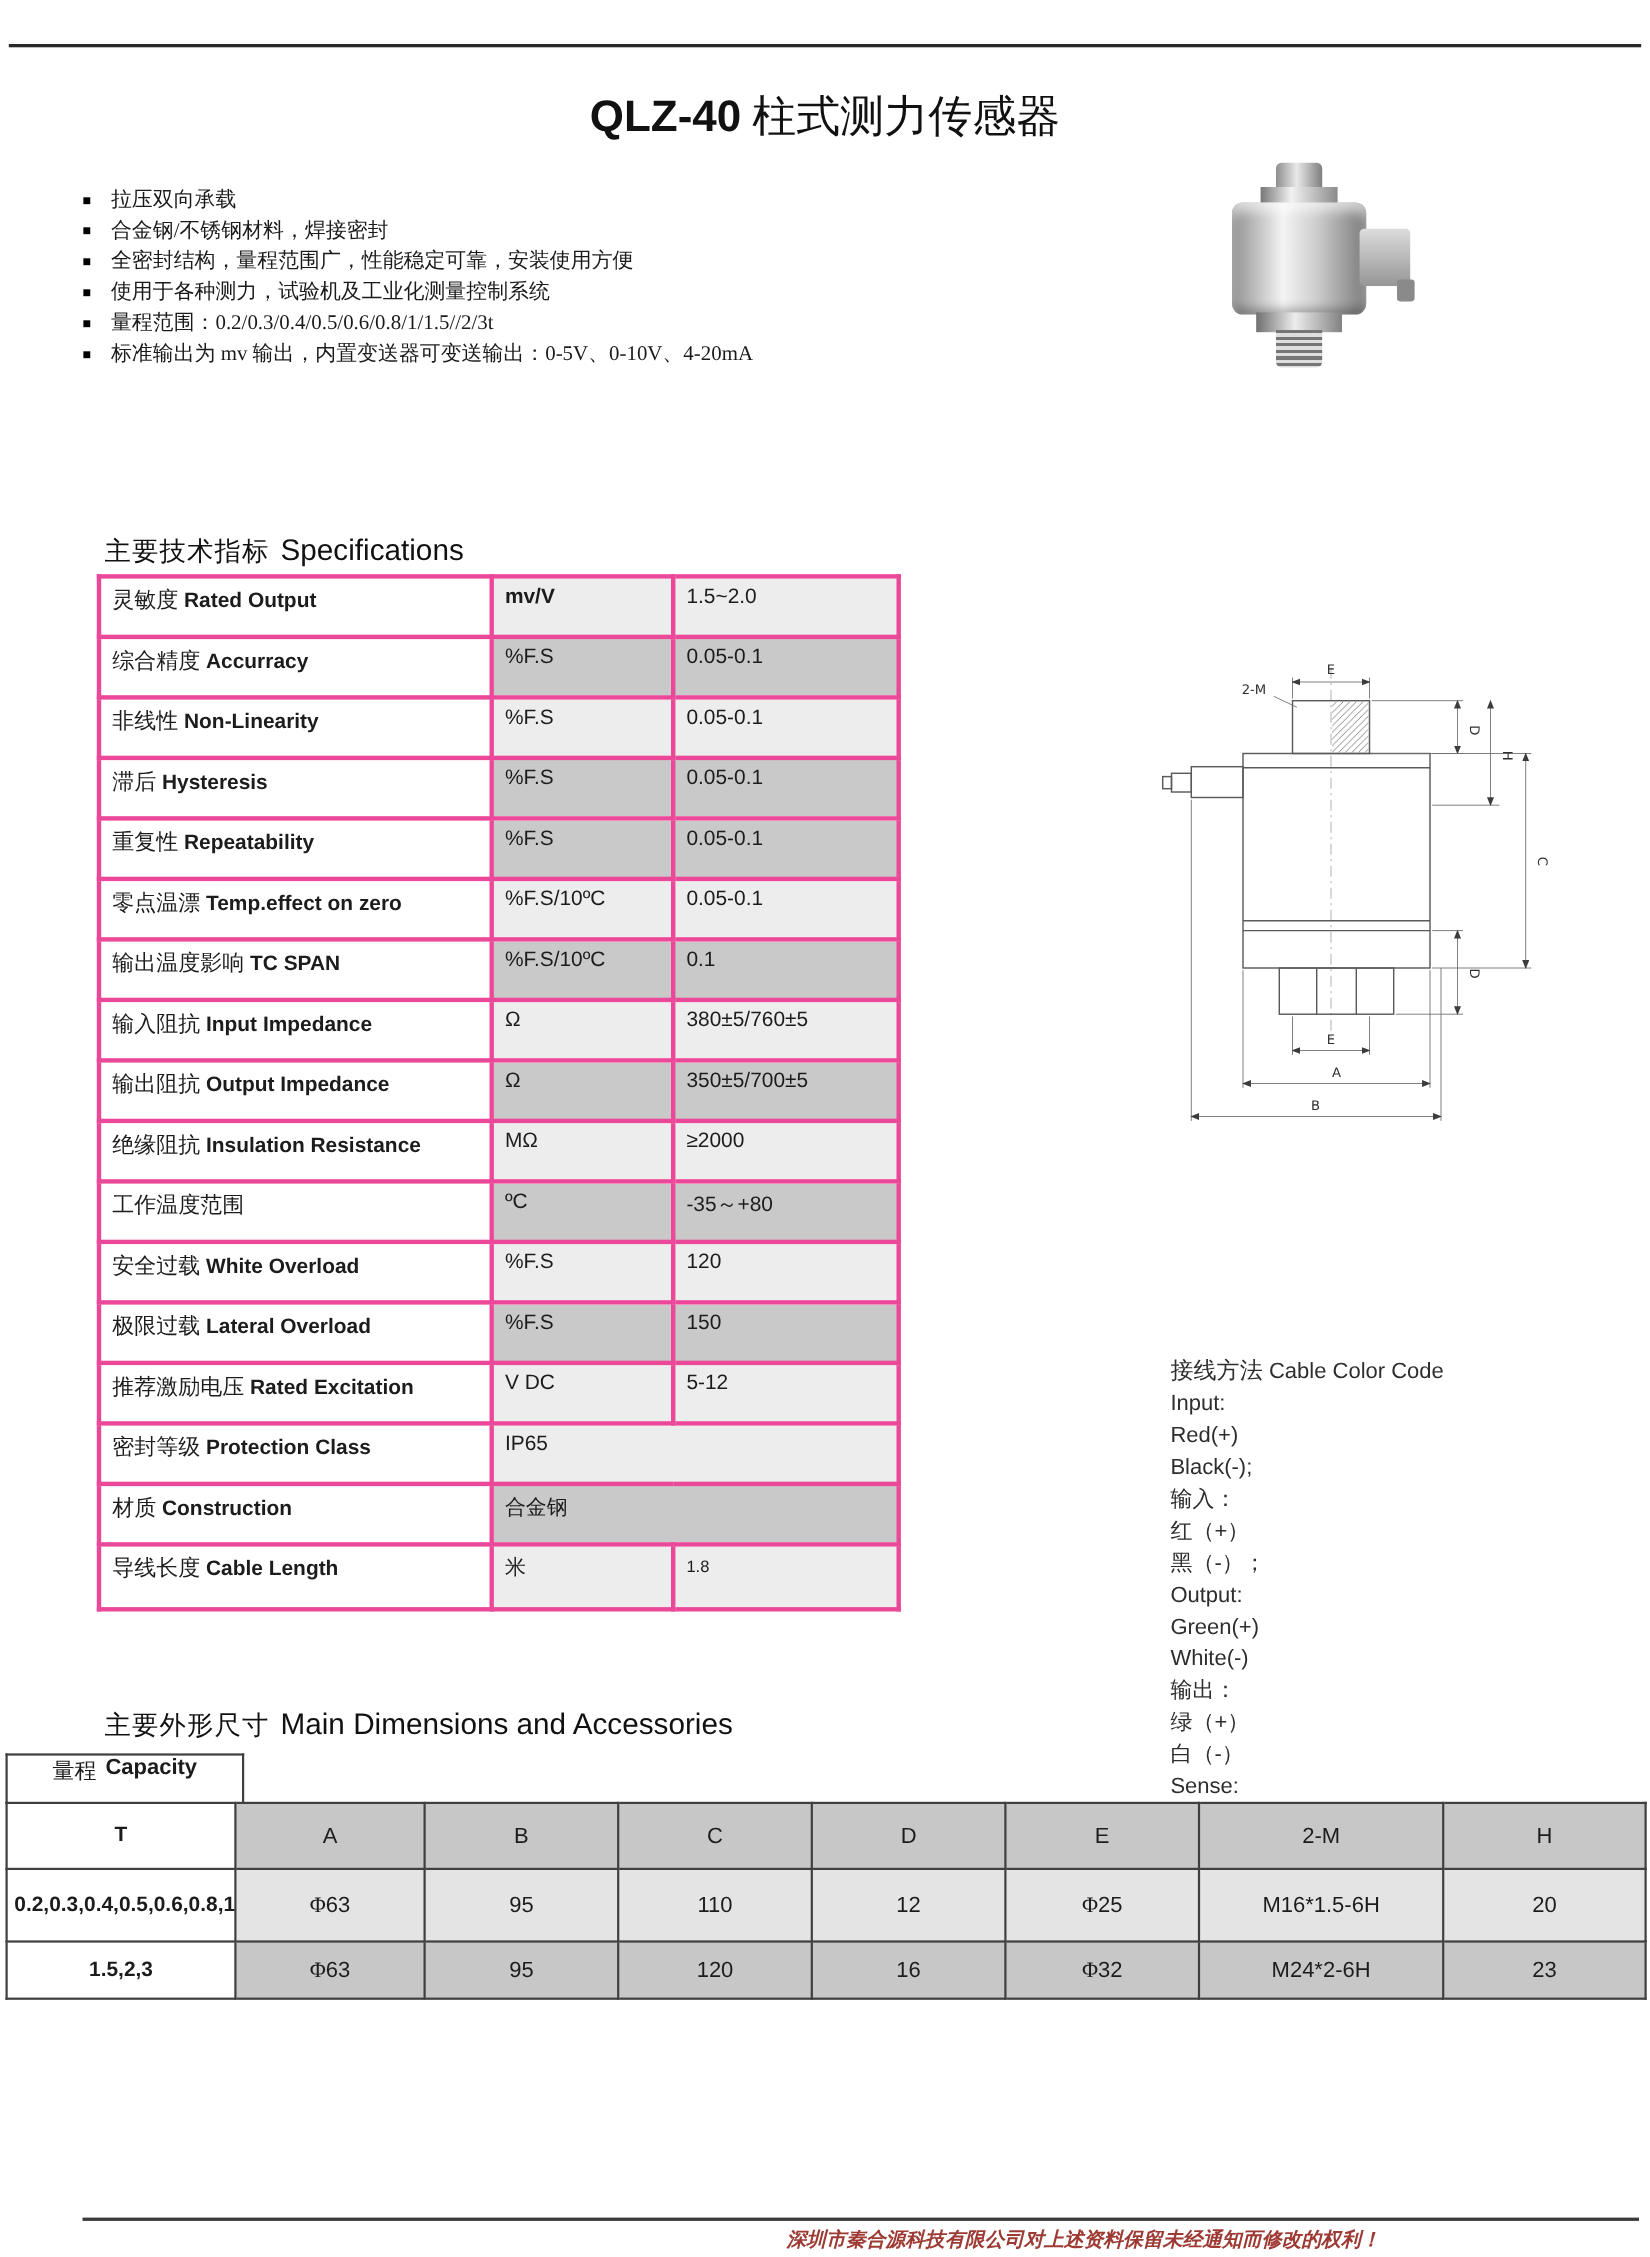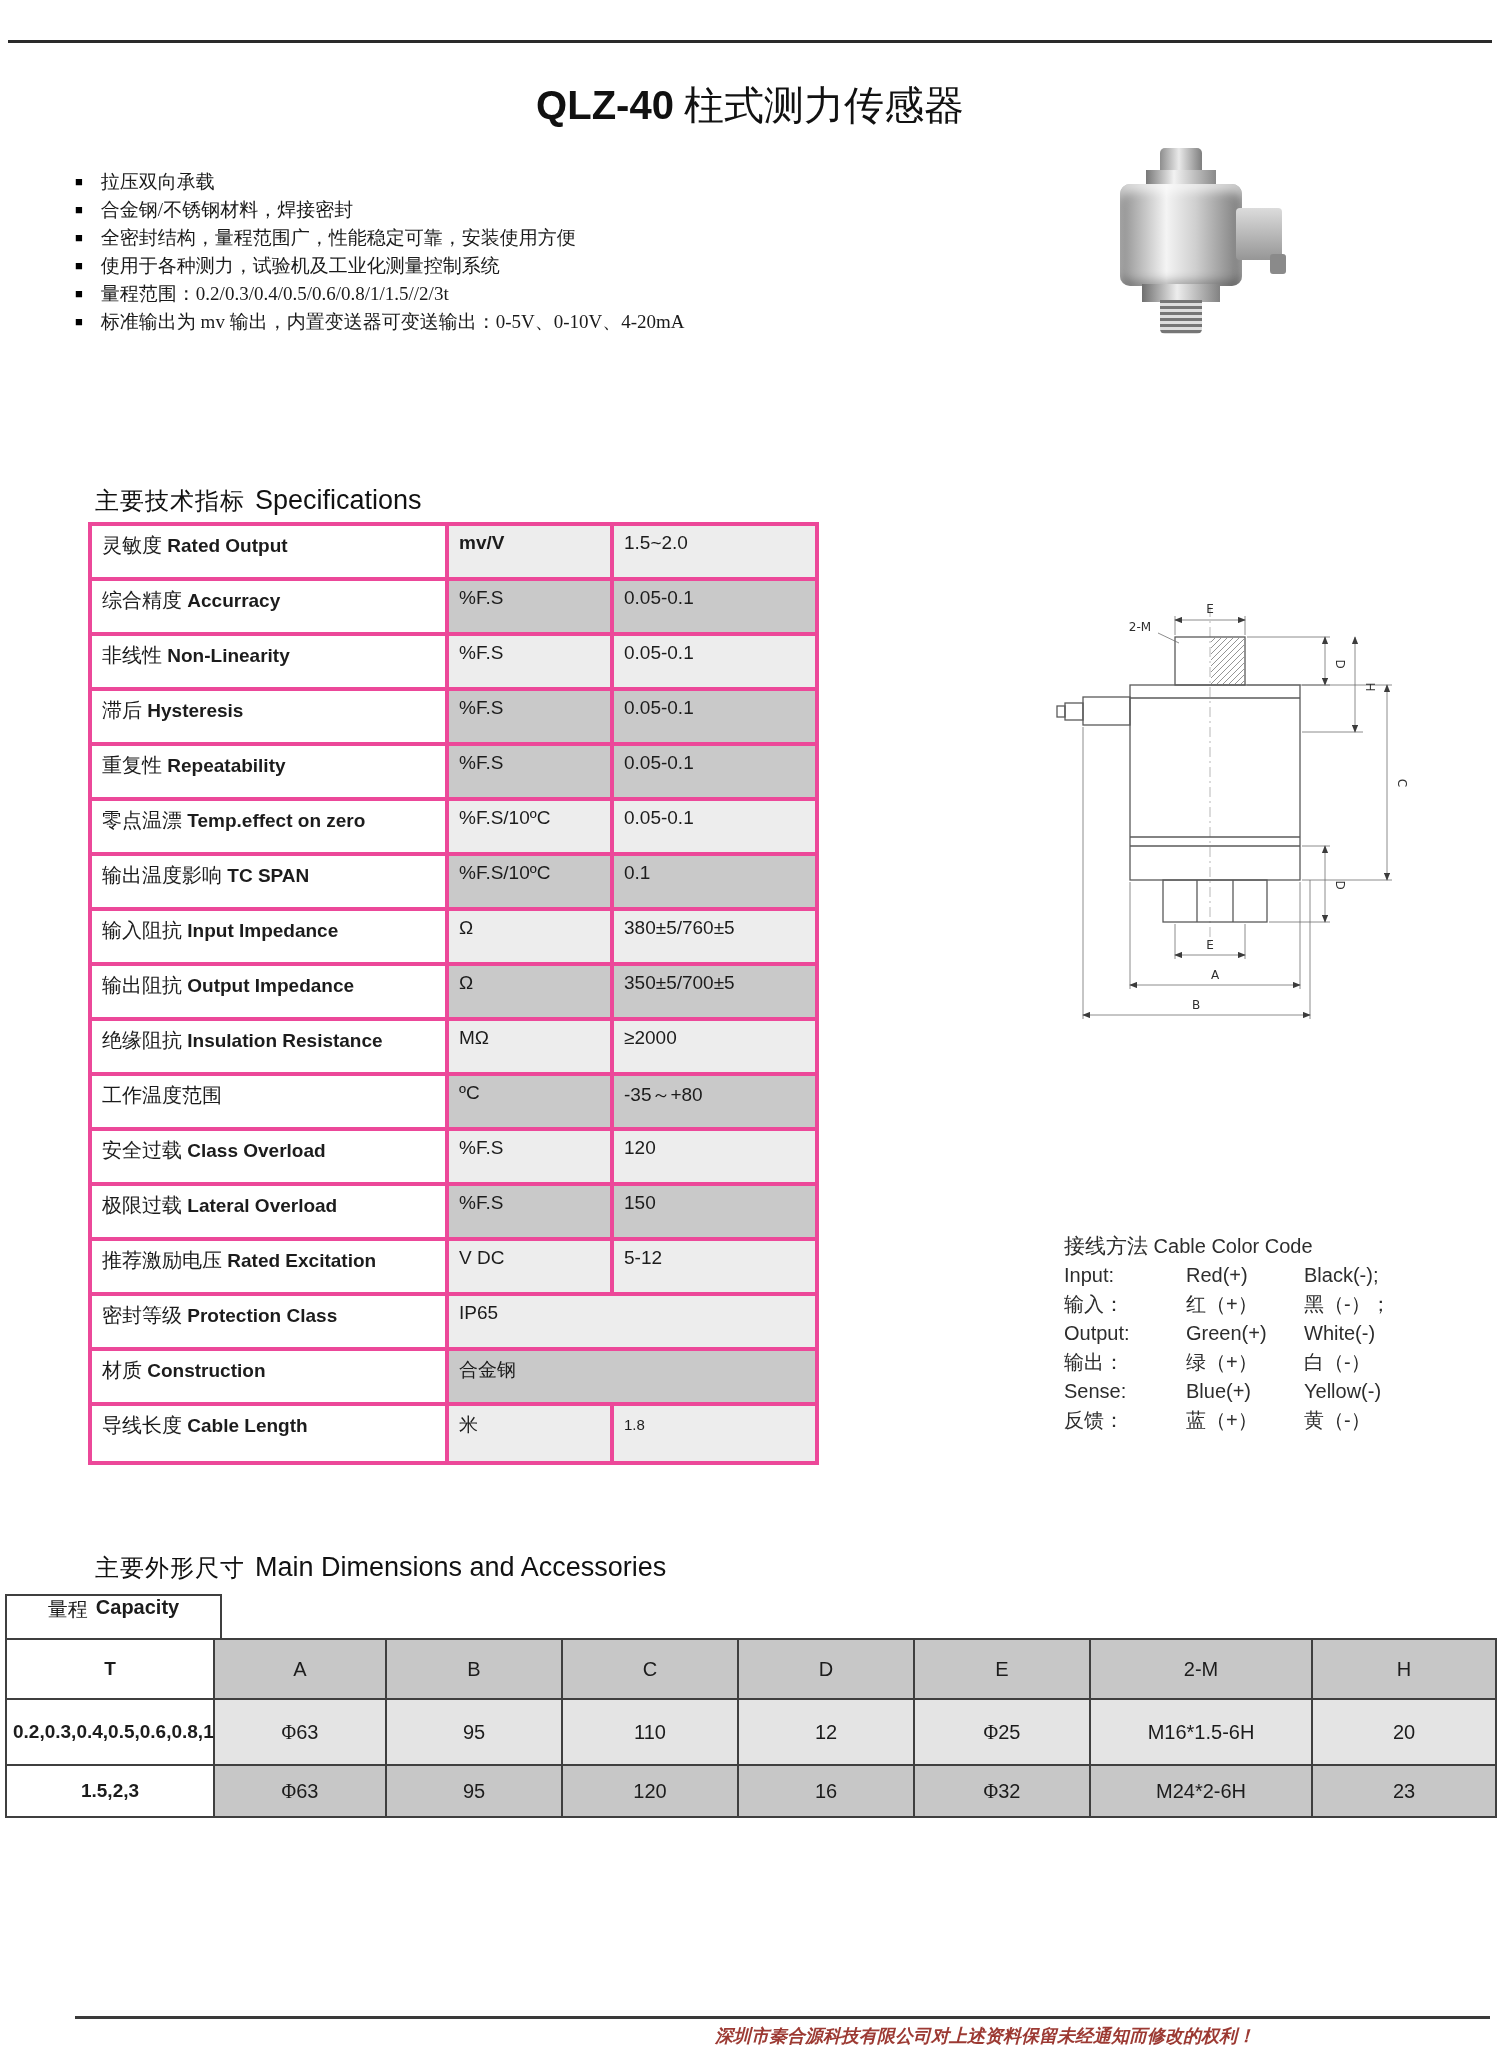--- a/index.html
+++ b/index.html
@@ -61,21 +61,21 @@
   #spec-table .b{font-weight:bold;}
   #spec-table .small{font-size:15px;padding-top:10px;}
 
   
   #drawing{left:980px;top:585px;}
   #drawing text{font-size:12px;fill:#2e2e2e;font-family:"DejaVu Sans",sans-serif;}
 
   
   #cable{left:1064px;top:1232px;font-size:20px;color:#2d2d2d;line-height:29px;}
   #cable .cc-title .zh{font-size:21px;}
-  #cable .cc-row{display:flex;}
+  #cable .cc-row{display:flex;flex-direction:column;}
   #cable .clabel{width:122px;}
   #cable .cpos{width:118px;}
 
   
   #capacity-cell{left:5px;top:1594px;width:217px;height:46px;border:2px solid #3f3f3f;
     border-bottom:none;background:#fff;display:flex;align-items:flex-start;justify-content:center;
     font-size:20px;box-sizing:border-box;}
   #dim-table{left:5px;top:1638px;width:1490px;border-collapse:collapse;table-layout:fixed;}
   #dim-table td{border:2px solid #3f3f3f;text-align:center;vertical-align:middle;
     font-size:20px;padding:4px 6px;}
@@ -198,21 +198,21 @@
           <td class="c-label"><span class="zh">绝缘阻抗</span><span class="enb"> Insulation Resistance</span></td>
           <td class="c-unit light">MΩ</td>
           <td class="c-val light">≥2000</td>
         </tr>
         <tr>
           <td class="c-label"><span class="zh">工作温度范围</span></td>
           <td class="c-unit dark">ºC</td>
           <td class="c-val dark">-35～+80</td>
         </tr>
         <tr>
-          <td class="c-label"><span class="zh">安全过载</span><span class="enb"> Class Overload</span></td>
+          <td class="c-label"><span class="zh">安全过载</span><span class="enb"> White Overload</span></td>
           <td class="c-unit light">%F.S</td>
           <td class="c-val light">120</td>
         </tr>
         <tr>
           <td class="c-label"><span class="zh">极限过载</span><span class="enb"> Lateral Overload</span></td>
           <td class="c-unit dark">%F.S</td>
           <td class="c-val dark">150</td>
         </tr>
         <tr>
           <td class="c-label"><span class="zh">推荐激励电压</span><span class="enb"> Rated Excitation</span></td>

